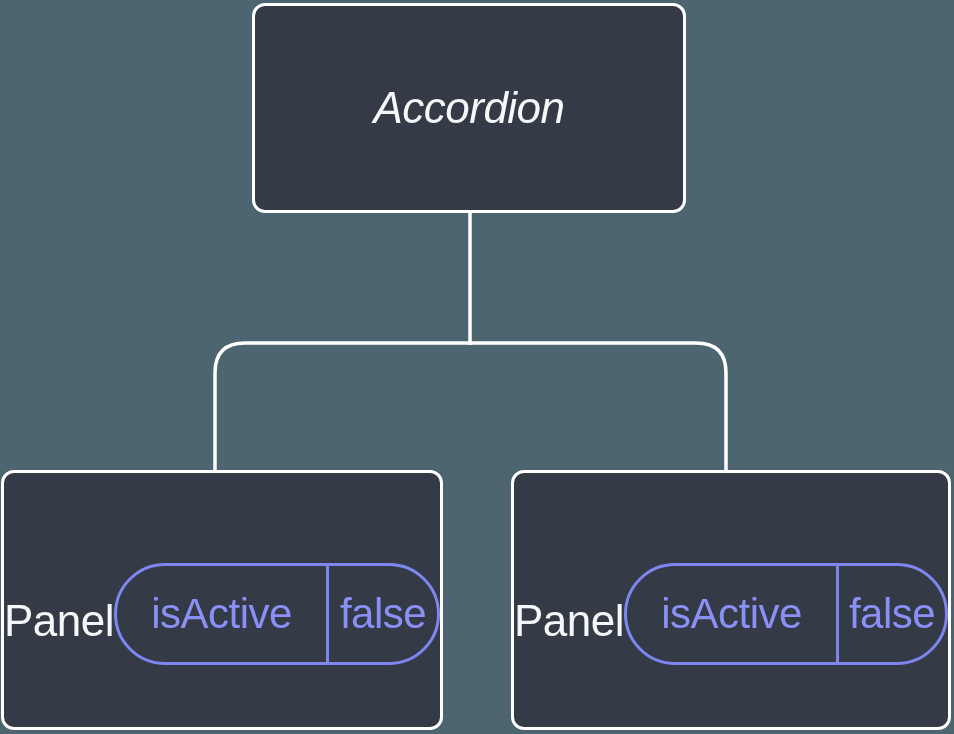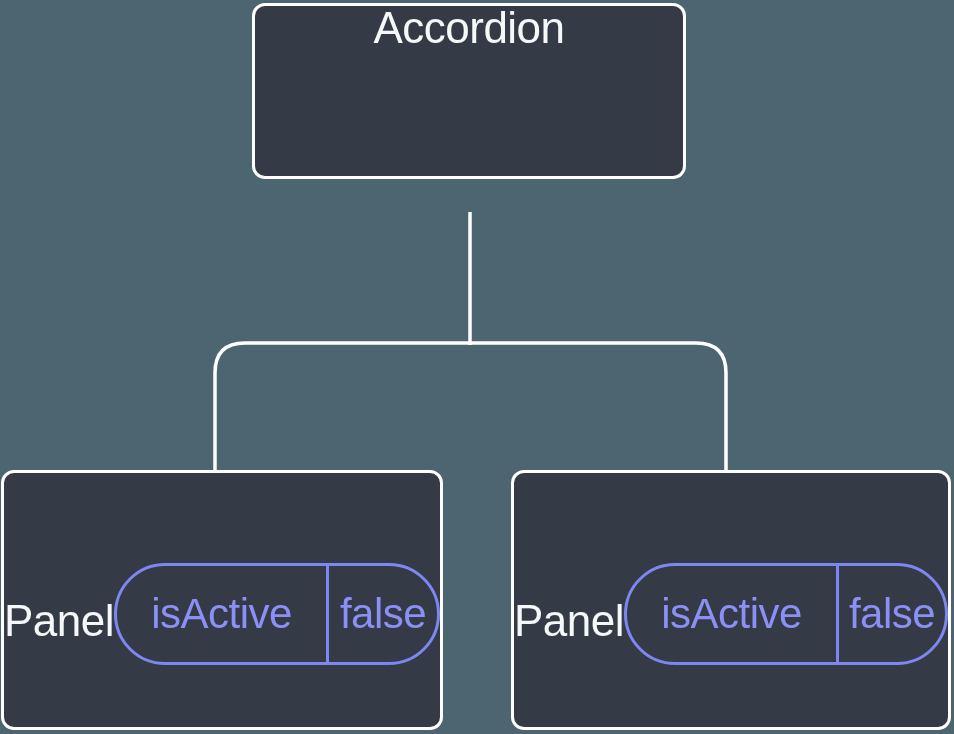--- a/index.html
+++ b/index.html
@@ -23,22 +23,22 @@
   }
   .node {
     position: absolute;
     background: var(--node-fill);
     border: 3.5px solid var(--node-border);
     border-radius: 13px;
     color: var(--node-text);
   }
   .node-root {
     left: 252px; top: 3px;
-    width: 434px; height: 176px;
-    display: flex; align-items: flex-start; justify-content: center;
+    width: 434px; height: 210px;
+    display: flex; align-items: center; justify-content: center; font-style: italic;
   }
   .node-panel {
     top: 470px;
     height: 260px;
     display: flex; flex-direction: row; align-items: center;
   }
   .node-panel-left  { left: 1px;   width: 442px; }
   .node-panel-right { left: 511px; width: 440px; }
   .node-label {
     font-size: 44px;

